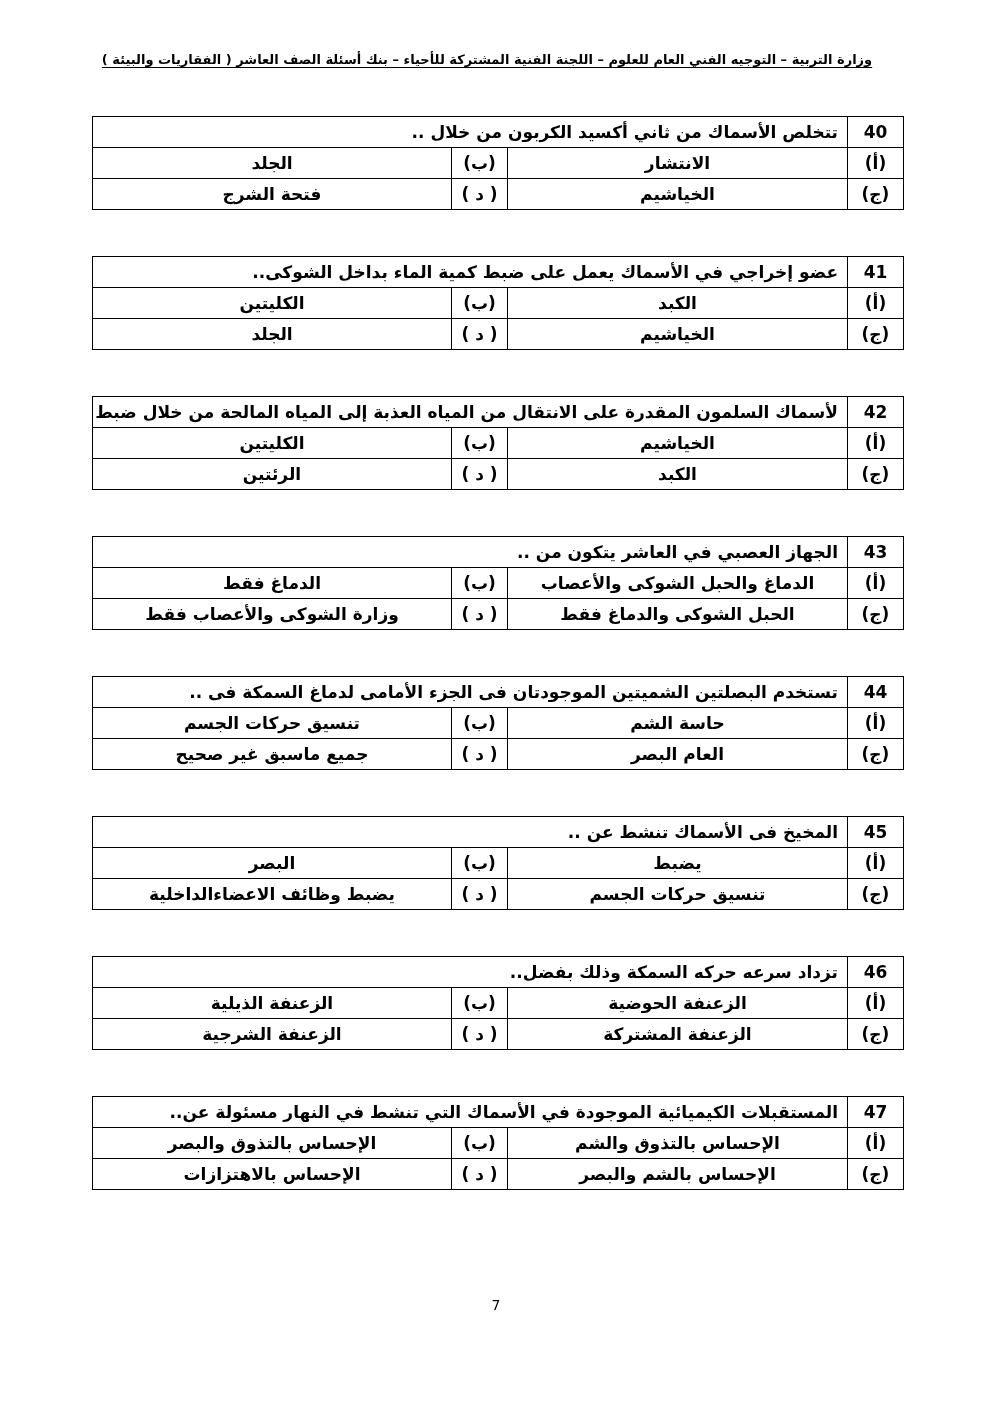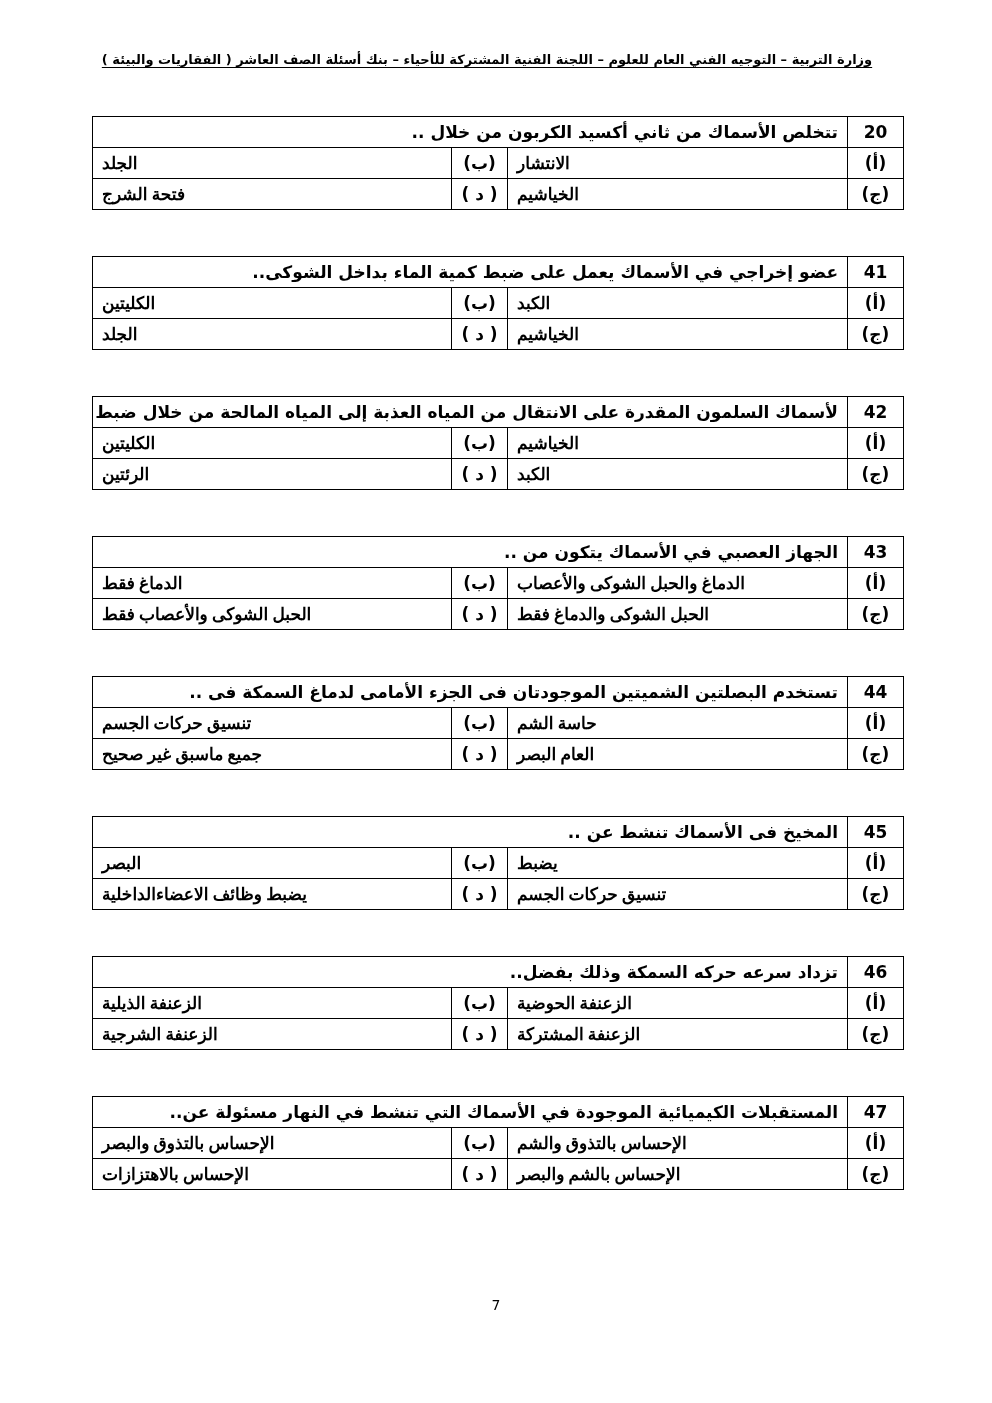--- a/index.html
+++ b/index.html
@@ -32,42 +32,42 @@
     padding: 2px 9px;
     font-size: 17px; font-weight: bold;
     overflow: hidden; white-space: nowrap;
     vertical-align: middle;
   }
   td.num {
     text-align: center; font-weight: normal; font-size: 17px;
   }
   td.letter { text-align: center; }
   td.qtext { text-align: right; font-size: 16.5px; margin-left: 40px; }
-  td.ans { text-align: left; font-family: Liberation Serif, serif; }
+  td.ans { text-align: center; }
   .pagenum {
     position: absolute; top: 1297px; right: 0; left: 0;
     text-align: center; font-size: 14px; color: #000;
   }
 </style>
 </head>
 <body>
 
 <div class="page">
   <div class="doc-header">وزارة التربية – التوجيه الفني العام للعلوم – اللجنة الفنية المشتركة للأحياء – بنك أسئلة الصف العاشر ( الفقاريات والبيئة )</div>
   <div class="questions">
   <table class="q">
     <colgroup>
       <col style="width:56px">
       <col style="width:340px">
       <col style="width:56px">
       <col>
     </colgroup>
     <tbody>
           <tr>
-      <td class="num">20</td>
+      <td class="num">40</td>
       <td class="qtext" colspan="3">تتخلص الأسماك من ثاني أكسيد الكربون من خلال ..</td>
     </tr>
     <tr>
       <td class="letter">(أ)</td>
       <td class="ans">الانتشار</td>
       <td class="letter">(ب)</td>
       <td class="ans">الجلد</td>
     </tr>
     <tr>
       <td class="letter">(ج)</td>
@@ -135,33 +135,33 @@
   <table class="q">
     <colgroup>
       <col style="width:56px">
       <col style="width:340px">
       <col style="width:56px">
       <col>
     </colgroup>
     <tbody>
           <tr>
       <td class="num">43</td>
-      <td class="qtext" colspan="3">الجهاز العصبي في الأسماك يتكون من ..</td>
+      <td class="qtext" colspan="3">الجهاز العصبي في العاشر يتكون من ..</td>
     </tr>
     <tr>
       <td class="letter">(أ)</td>
       <td class="ans">الدماغ والحبل الشوكى والأعصاب</td>
       <td class="letter">(ب)</td>
       <td class="ans">الدماغ فقط</td>
     </tr>
     <tr>
       <td class="letter">(ج)</td>
       <td class="ans">الحبل الشوكى والدماغ فقط</td>
       <td class="letter">( د )</td>
-      <td class="ans">الحبل الشوكى والأعصاب فقط</td>
+      <td class="ans">وزارة الشوكى والأعصاب فقط</td>
     </tr>
   </tbody>
       </table>
 
   <table class="q">
     <colgroup>
       <col style="width:56px">
       <col style="width:340px">
       <col style="width:56px">
       <col>

